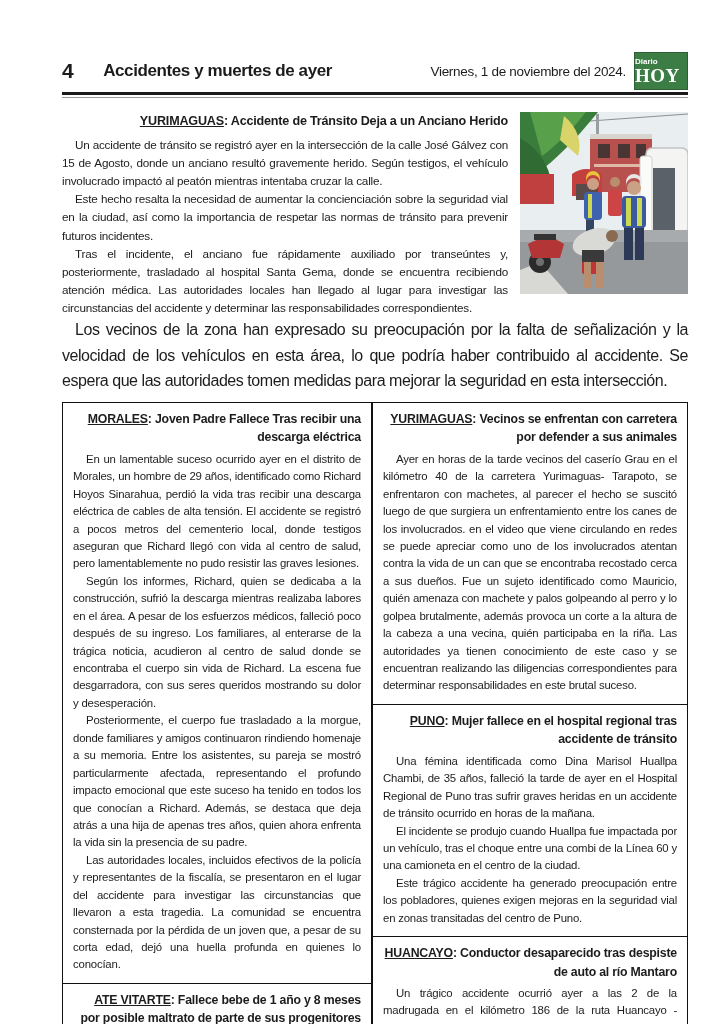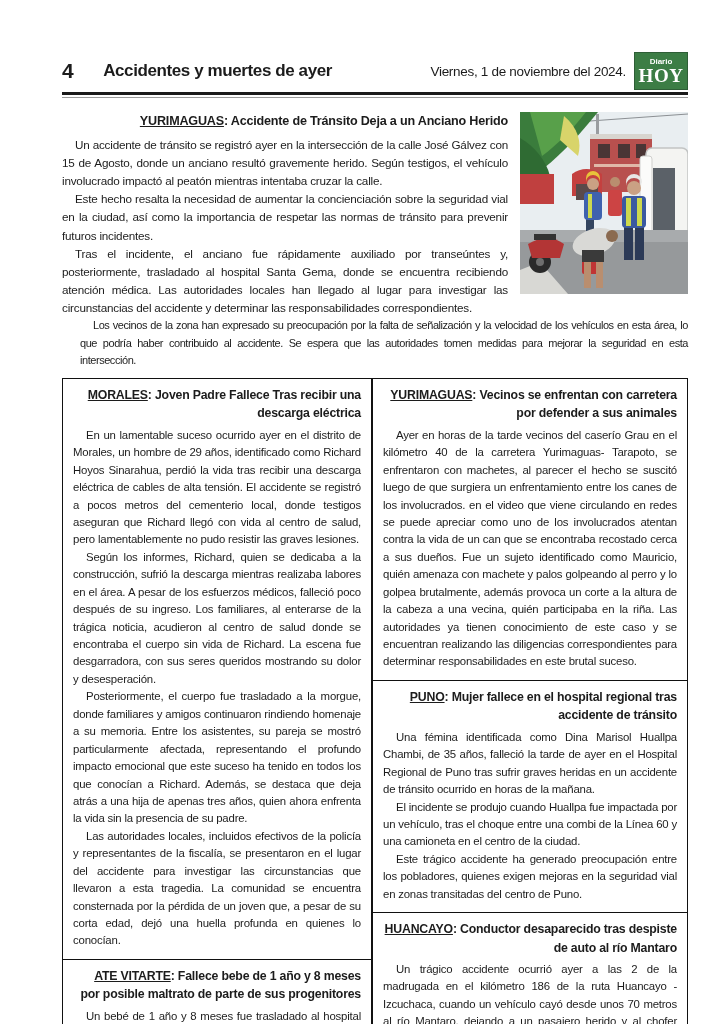--- a/index.html
+++ b/index.html
@@ -21,21 +21,21 @@
   }
   .pagenum { font-size: 21px; font-weight: bold; letter-spacing: -0.5px; }
   .section-title {
     font-size: 17px; font-weight: bold; letter-spacing: -0.4px;
     margin-left: 30px;
   }
   .date { margin-left: auto; font-size: 13.5px; letter-spacing: -0.3px; }
   .logo {
     margin-left: 8px;
     width: 54px; height: 38px;
-    color: #fff; text-align: center;
+    color: #fff; text-align: left;
     display: flex; flex-direction: column; justify-content: center;
     border: 1px solid #2e5e36;
   }
   .logo-top { font-size: 8px; font-weight: bold; line-height: 9px; }
   .logo-main {
     font-family: "Liberation Serif", serif;
     font-size: 19px; font-weight: bold; line-height: 20px; letter-spacing: 0.5px;
   }
   .rule-thick { height: 3px; background: #1a1a1a; }
   .rule-thin  { height: 1px; background: #9a9a9a; margin-top: 2px; }
@@ -49,21 +49,21 @@
   }
   .headline {
     font-size: 12.6px; font-weight: bold; text-align: right;
     line-height: 1.5; margin-bottom: 5px; letter-spacing: -0.2px;
   }
   .headline .loc { text-decoration: underline; }
   .lead p, .col p {
     font-size: 11.7px; line-height: 1.55; text-align: justify;
     text-indent: 13px; letter-spacing: -0.2px;
   }
-  .lead p.squeezed { font-size: 11px; letter-spacing: -0.45px; line-height: 1.6; margin-left: 18px; }
+  .lead p.squeezed { font-size: 16px; letter-spacing: -0.45px; line-height: 1.6; }
 
   
   .columns { display: flex; margin-top: 8px; align-items: stretch; }
   .col { border: 1.5px solid #111; min-height: 646px; }
   .col-left  { width: 310px; }
   .col-right { width: 316px; }
   .col article { padding: 7px 10px 9px; }
   .col article + article { border-top: 1.5px solid #111; }
   .col .headline { font-size: 12.3px; margin-bottom: 4px; }
   .col p { font-size: 11.4px; line-height: 1.53; }

